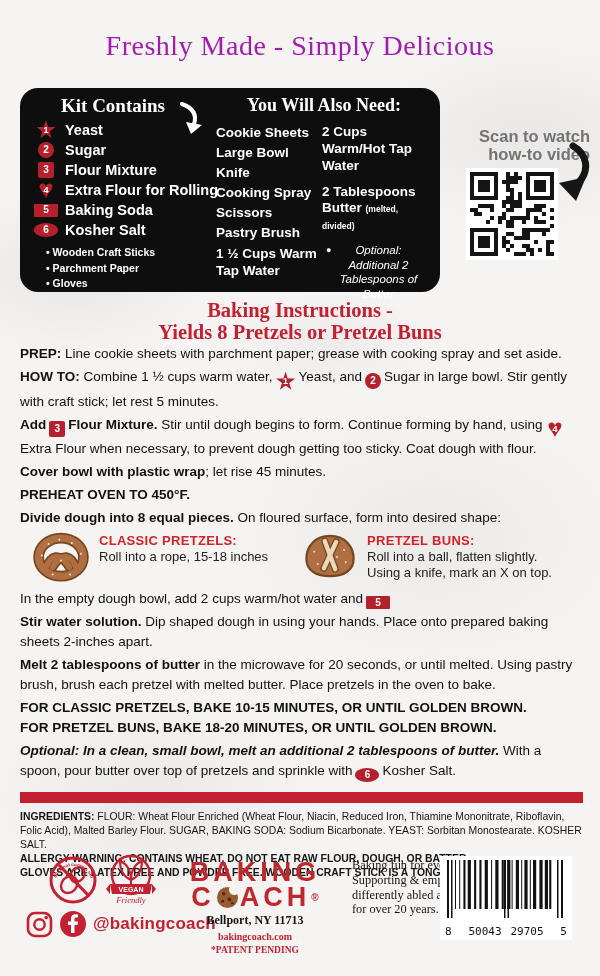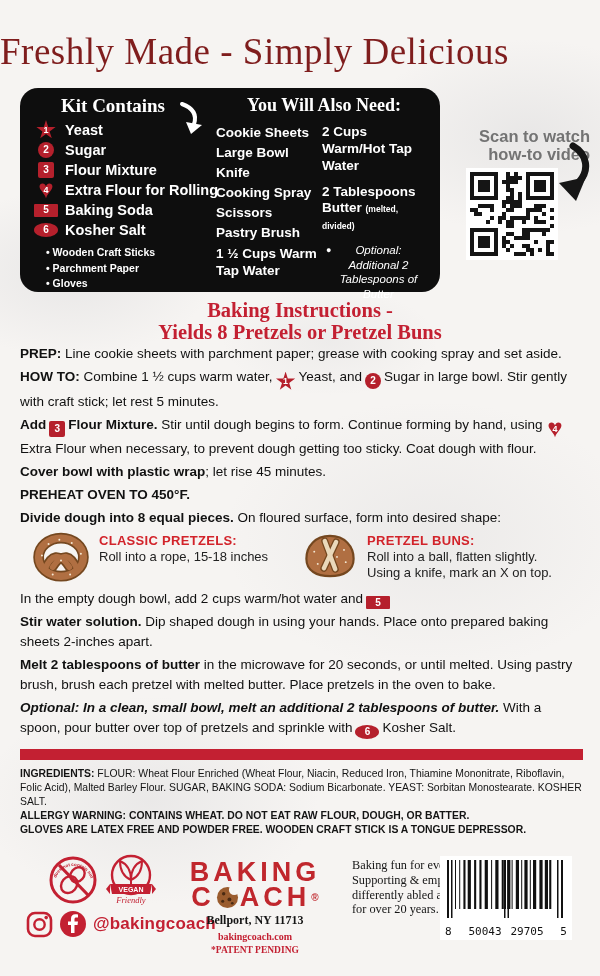--- a/index.html
+++ b/index.html
@@ -17,22 +17,22 @@
     font-family:"Liberation Sans",sans-serif;color:var(--ink);
     background-color:#f6f4f2;
     background-image:
       radial-gradient(ellipse 220px 130px at 12% 28%, rgba(176,178,184,.20), transparent 65%),
       radial-gradient(ellipse 260px 150px at 88% 14%, rgba(170,172,178,.18), transparent 65%),
       radial-gradient(ellipse 320px 210px at 72% 55%, rgba(165,167,172,.13), transparent 65%),
       radial-gradient(ellipse 260px 160px at 25% 82%, rgba(172,174,180,.16), transparent 65%),
       radial-gradient(ellipse 180px 90px at 55% 35%, rgba(160,162,168,.10), transparent 60%);
   }
   .title{
-    position:absolute;top:30px;left:0;width:100%;
-    font-family:"Liberation Serif",serif;font-size:37px;font-weight:500;color:#7f1d1d;letter-spacing:.5px;
+    position:absolute;top:30px;left:0;width:100%;text-align:center;
+    font-family:"Liberation Serif",serif;font-size:28px;font-weight:500;color:#a21caf;letter-spacing:.5px;
   }
   
   .kit-box{
     position:absolute;left:20px;top:88px;width:420px;height:204px;
     background:#0e0e0e;border-radius:18px;color:#fff;
   }
   .kit-left{position:absolute;left:14px;top:7px;width:188px;}
   .kit-heading{font-family:"Liberation Serif",serif;font-weight:700;font-size:19px;text-align:center;padding-right:30px;}
   .white-arrow{position:absolute;left:158px;top:13px;}
   .krow{display:flex;align-items:center;height:20px;gap:7px;}
@@ -408,20 +408,21 @@
   </div>
 
   <p><span>In the empty dough bowl, add 2 cups warm/hot water and</span><span class="badge rect inline">
         <i>5</i>
       </span></p>
 
   <p><b class="lead">Stir water solution.</b><span> Dip shaped dough in using your hands. Place onto prepared baking sheets 2-inches apart.</span></p>
 
   <p><b class="lead">Melt 2 tablespoons of butter</b><span> in the microwave for 20 seconds, or until melted. Using pastry brush, brush each pretzel with melted butter. Place pretzels in the oven to bake.</span></p>
 
+  <p><span class="allcaps">FOR CLASSIC PRETZELS, BAKE 10-15 MINUTES, OR UNTIL GOLDEN BROWN.</span><br><span class="allcaps">FOR PRETZEL BUNS, BAKE 18-20 MINUTES, OR UNTIL GOLDEN BROWN.</span></p>
 
   <p><span class="boldital">Optional: In a clean, small bowl, melt an additional 2 tablespoons of butter.</span><span> With a spoon, pour butter over top of pretzels and sprinkle with</span><span class="badge oval inline">
         <i>6</i>
       </span><span>Kosher Salt.</span></p>
 
   <div class="redbar"></div>
 
   <div class="fineprint">
     <div><span class="fp-bold">INGREDIENTS:</span><span> FLOUR: Wheat Flour Enriched (Wheat Flour, Niacin, Reduced Iron, Thiamine Mononitrate, Riboflavin, Folic Acid), Malted Barley Flour. SUGAR, BAKING SODA: Sodium Bicarbonate. YEAST: Sorbitan Monostearate. KOSHER SALT.</span></div>
     <div class="fp-bold">ALLERGY WARNING: CONTAINS WHEAT. DO NOT EAT RAW FLOUR, DOUGH, OR BATTER.</div>

